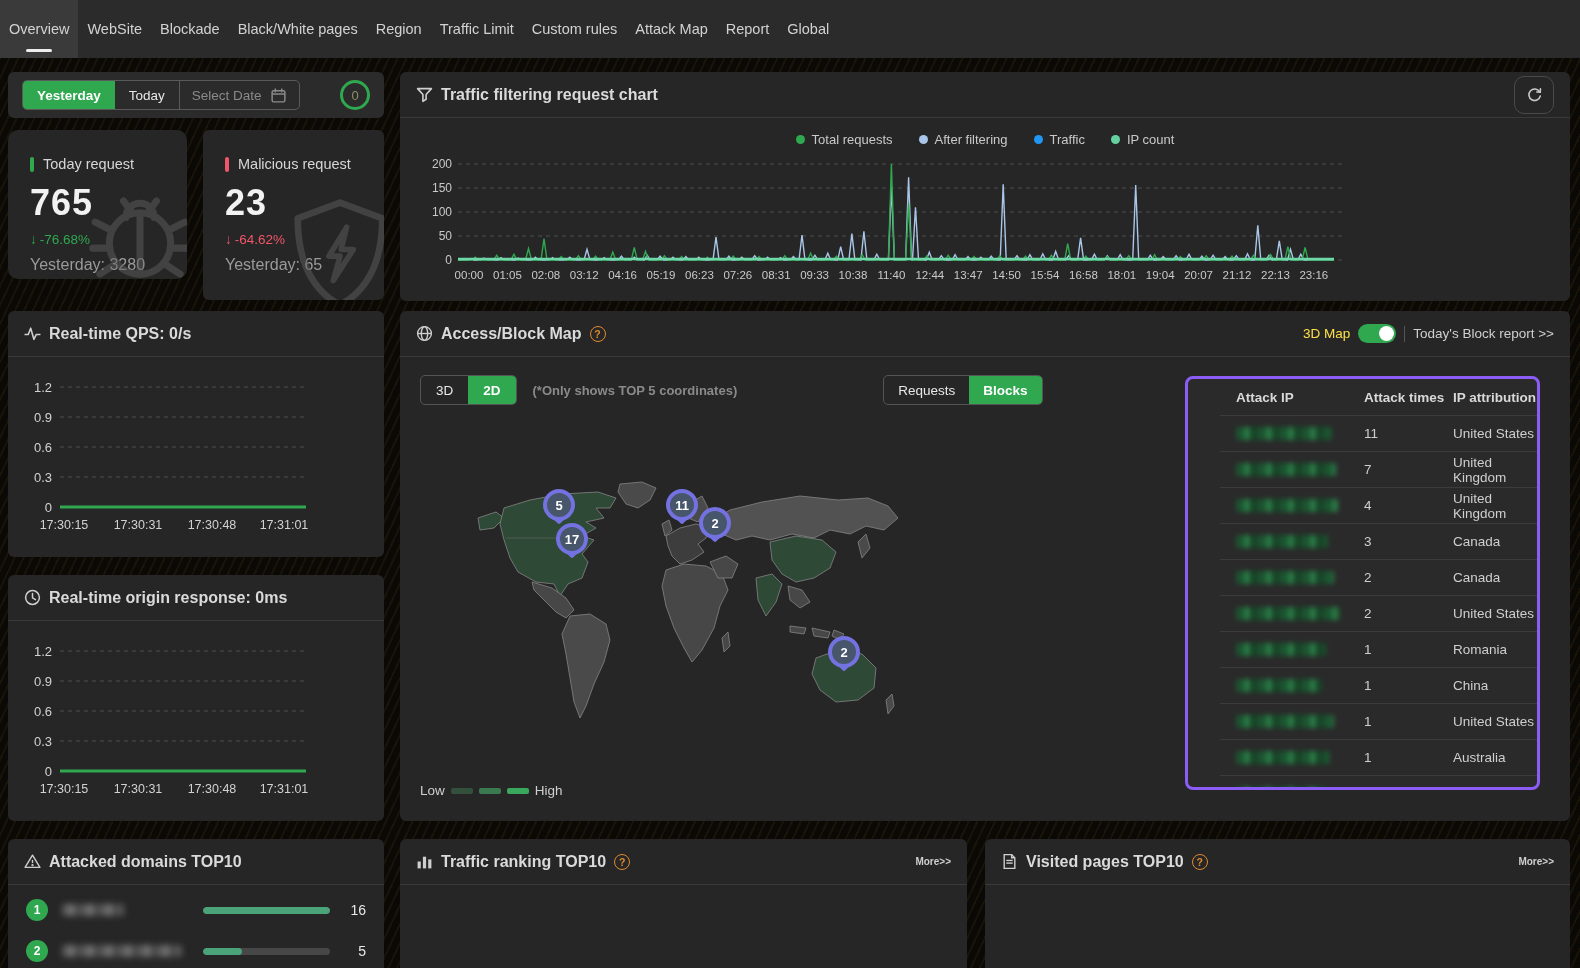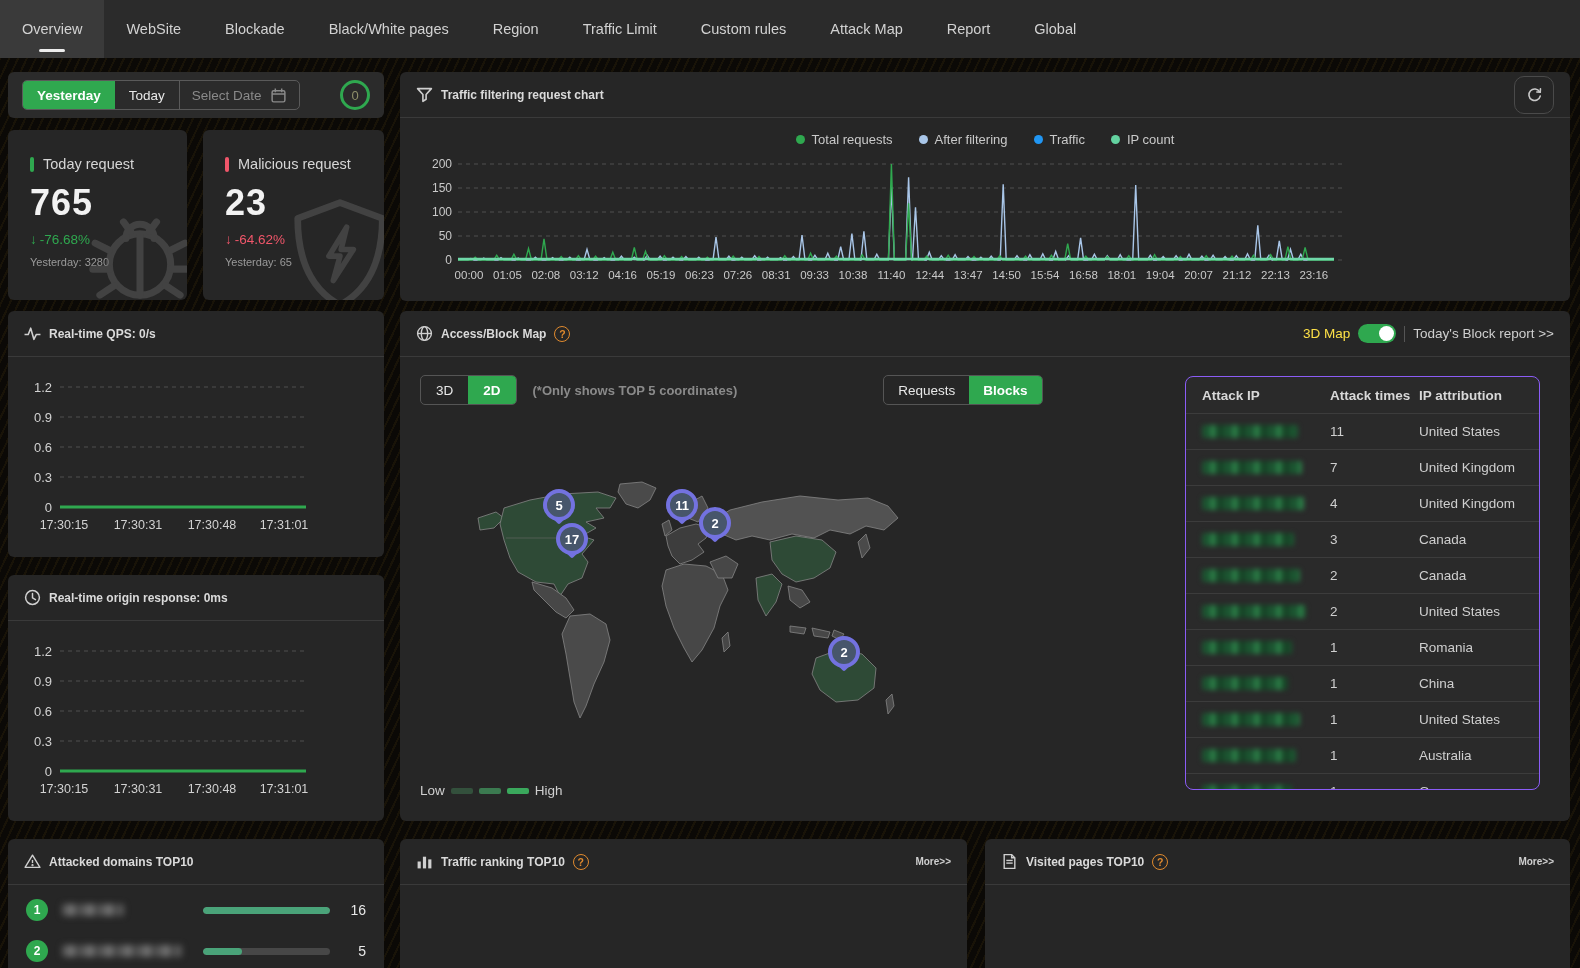--- a/index.html
+++ b/index.html
@@ -7,49 +7,49 @@
   body {
     font-family:"Liberation Sans","DejaVu Sans",sans-serif;
     background-color:#0b0906;
     background-image:repeating-linear-gradient(115deg, rgba(95,72,18,0.16) 0px, rgba(95,72,18,0.16) 2px, rgba(0,0,0,0) 2px, rgba(0,0,0,0) 8px);
     color:#cfcfcf; position:relative;
   }
   svg { display:block; }
 
   
   .nav { position:absolute; left:0; top:0; width:1580px; height:58px; background:#2b2b2b; display:flex; align-items:stretch; z-index:5; }
-  .nav-tab { position:relative; padding:0 22px; display:flex; align-items:center; font-size:14.5px; color:#d2d2d2; cursor:pointer; }
+  .nav-tab { position:relative; padding:0 9px; display:flex; align-items:center; font-size:14.5px; color:#d2d2d2; cursor:pointer; }
   .nav-tab.active { background:#3a3a3a; }
   .nav-tab.active::after { content:""; position:absolute; left:50%; transform:translateX(-50%); bottom:6px; width:26px; height:3px; background:#ededed; border-radius:2px; }
 
   
   .panel { position:absolute; background:#262626; border-radius:6px; }
   .panel-head { height:46px; display:flex; align-items:center; gap:8px; padding:0 16px; border-bottom:1px solid #3a3a3a; }
-  .panel-title { font-size:12px; font-weight:bold; color:#dadada; white-space:nowrap; }
+  .panel-title { font-size:16px; font-weight:bold; color:#dadada; white-space:nowrap; }
   .icon16 { width:17px; height:17px; flex:0 0 auto; }
   .qmark { width:16px; height:16px; border:1.5px solid #e08a2e; border-radius:50%; color:#e08a2e; font-size:10.5px; font-weight:bold; display:flex; align-items:center; justify-content:center; }
   .spacer { flex:1; }
   .more-link { font-size:10px; color:#cfcfcf; font-weight:bold; cursor:pointer; }
 
   
   .datebar { left:8px; top:72px; width:376px; height:46px; display:flex; align-items:center; padding:0 14px; background:#2b2b2b; }
   .seg-group { display:flex; align-items:center; height:30px; border:1px solid #5a5a5a; border-radius:5px; overflow:hidden; }
   .seg-btn { height:100%; display:flex; align-items:center; padding:0 14px; font-size:13.5px; color:#e8e8e8; cursor:pointer; background:transparent; }
   .seg-btn.green { background:#2fa84f; color:#fff; font-weight:bold; }
   .seg-date { display:flex; align-items:center; gap:8px; padding:0 12px; height:100%; border-left:1px solid #5a5a5a; color:#8a8a8a; font-size:13.5px; cursor:pointer; }
   .badge-zero { margin-left:auto; width:30px; height:30px; border:3px solid #2fa84f; border-radius:50%; display:flex; align-items:center; justify-content:center; color:#8f8f6a; font-size:13px; }
 
   
   .stat-card { overflow:hidden; }
   .stat-head { display:flex; align-items:center; gap:9px; margin:26px 0 0 22px; }
   .stat-accent { width:4px; height:15px; border-radius:2px; }
   .stat-title { font-size:14.5px; color:#d6d6d6; }
   .stat-value { margin:10px 0 0 22px; font-size:36px; font-weight:bold; color:#f2f2f2; letter-spacing:1px; }
   .stat-delta { margin:8px 0 0 22px; font-size:13.5px; display:flex; gap:3px; align-items:center; }
-  .stat-yday { margin:9px 0 0 22px; font-size:11px; color:#9a9a9a; }
+  .stat-yday { margin:9px 0 0 22px; font-size:16px; color:#9a9a9a; }
   .stat-watermark { position:absolute; right:-12px; bottom:-14px; opacity:0.5; }
 
   
   .legend-row { display:flex; justify-content:center; gap:26px; align-items:center; height:30px; margin-top:6px; }
   .legend-item { display:flex; align-items:center; gap:7px; font-size:13px; color:#c9c9c9; }
   .legend-dot { width:9px; height:9px; border-radius:50%; }
 
   
   .map-controls { display:flex; align-items:center; gap:16px; margin:18px 0 0 20px; }
   .note-text { font-size:13px; color:#8a8a8a;font-weight:bold; }
@@ -57,21 +57,21 @@
   .toggle .knob { position:absolute; right:2px; top:2px; width:15px; height:15px; background:#fff; border-radius:50%; }
   .head-divider { width:1px; height:16px; background:#555; }
   .map-wrap { position:absolute; left:70px; top:167px; width:432px; height:258px; }
   .pin { position:absolute; width:32px; height:32px; cursor:pointer; }
   .pin .tail { position:absolute; left:50%; top:20px; width:13px; height:13px; background:#7372e0; transform:translateX(-50%) rotate(45deg); border-radius:2px; }
   .pin .head { position:absolute; inset:0; background:#47566b; border:4px solid #7372e0; border-radius:50%; display:flex; align-items:center; justify-content:center; color:#fff; font-weight:bold; font-size:13px; }
   .map-legend { position:absolute; left:20px; top:472px; display:flex; align-items:center; gap:6px; font-size:13.5px; color:#cfcfcf; }
   .swatch { width:22px; height:6px; border-radius:2px; }
 
   
-  .attack-table { position:absolute; left:785px; top:65px; width:355px; height:414px; border:1px solid #8b5cf6; border-radius:8px; background:#2a2a2a; overflow:hidden; }
+  .attack-table { position:absolute; left:785px; top:65px; width:355px; height:414px; border:3px solid #8b5cf6; border-radius:8px; background:#2a2a2a; overflow:hidden;padding-left:32px; }
   .t-row { display:grid; grid-template-columns:128px 89px 1fr; align-items:center; height:36px; padding-left:16px; border-top:1px solid #3c3c3c; font-size:13.5px; color:#cfcfcf; }
   .t-row.head { border-top:none; font-weight:bold; color:#d8d8d8; }
   .blur-ip { height:13px; border-radius:2px; filter:blur(2.5px); background:repeating-linear-gradient(90deg,#1c5531 0 8px,#2b7a46 8px 14px,#174527 14px 22px); }
 
   
   .dom-row { display:flex; align-items:center; padding:0 18px; height:32px; margin-top:9px; gap:14px; }
   .rank-badge { width:22px; height:22px; border-radius:50%; background:#2fa84f; color:#fff; font-size:12px; font-weight:bold; display:flex; align-items:center; justify-content:center; flex:0 0 auto; }
   .blur-domain { height:12px; border-radius:2px; filter:blur(3px); background:repeating-linear-gradient(90deg,#5a5a5a 0 7px,#7a7a7a 7px 12px,#4a4a4a 12px 19px); }
   .dom-blur-zone { width:150px; }
   .dom-bar-track { width:150px; height:7px; border-radius:4px; background:#474747; overflow:hidden; margin-left:auto; }
@@ -106,21 +106,21 @@
           <rect x="2" y="3.5" width="12" height="10.5" rx="1.5"></rect>
           <line x1="5" y1="1.5" x2="5" y2="5"></line>
           <line x1="11" y1="1.5" x2="11" y2="5"></line>
           <line x1="2" y1="6.5" x2="14" y2="6.5"></line>
         </svg>
     </div>
   </div>
   <div class="badge-zero">0</div>
 </div>
 
-<div class="panel stat-card" style="left:8px; top:130px; width:179px; height:170px;">
+<div class="panel stat-card" style="left:8px; top:130px; width:179px; height:149px;border-radius:10px;">
   <div class="stat-head">
       <span class="stat-accent" id="acc0" style="background: rgb(47, 168, 79);"></span>
       <span class="stat-title">Today request</span>
     </div>
   <div class="stat-value">765</div>
   <div class="stat-delta" id="delta0" style="color: rgb(47, 168, 79);">
       <span>↓</span>
       <span>-76.68%</span>
     </div>
   <div class="stat-yday">Yesterday: 3280</div>

